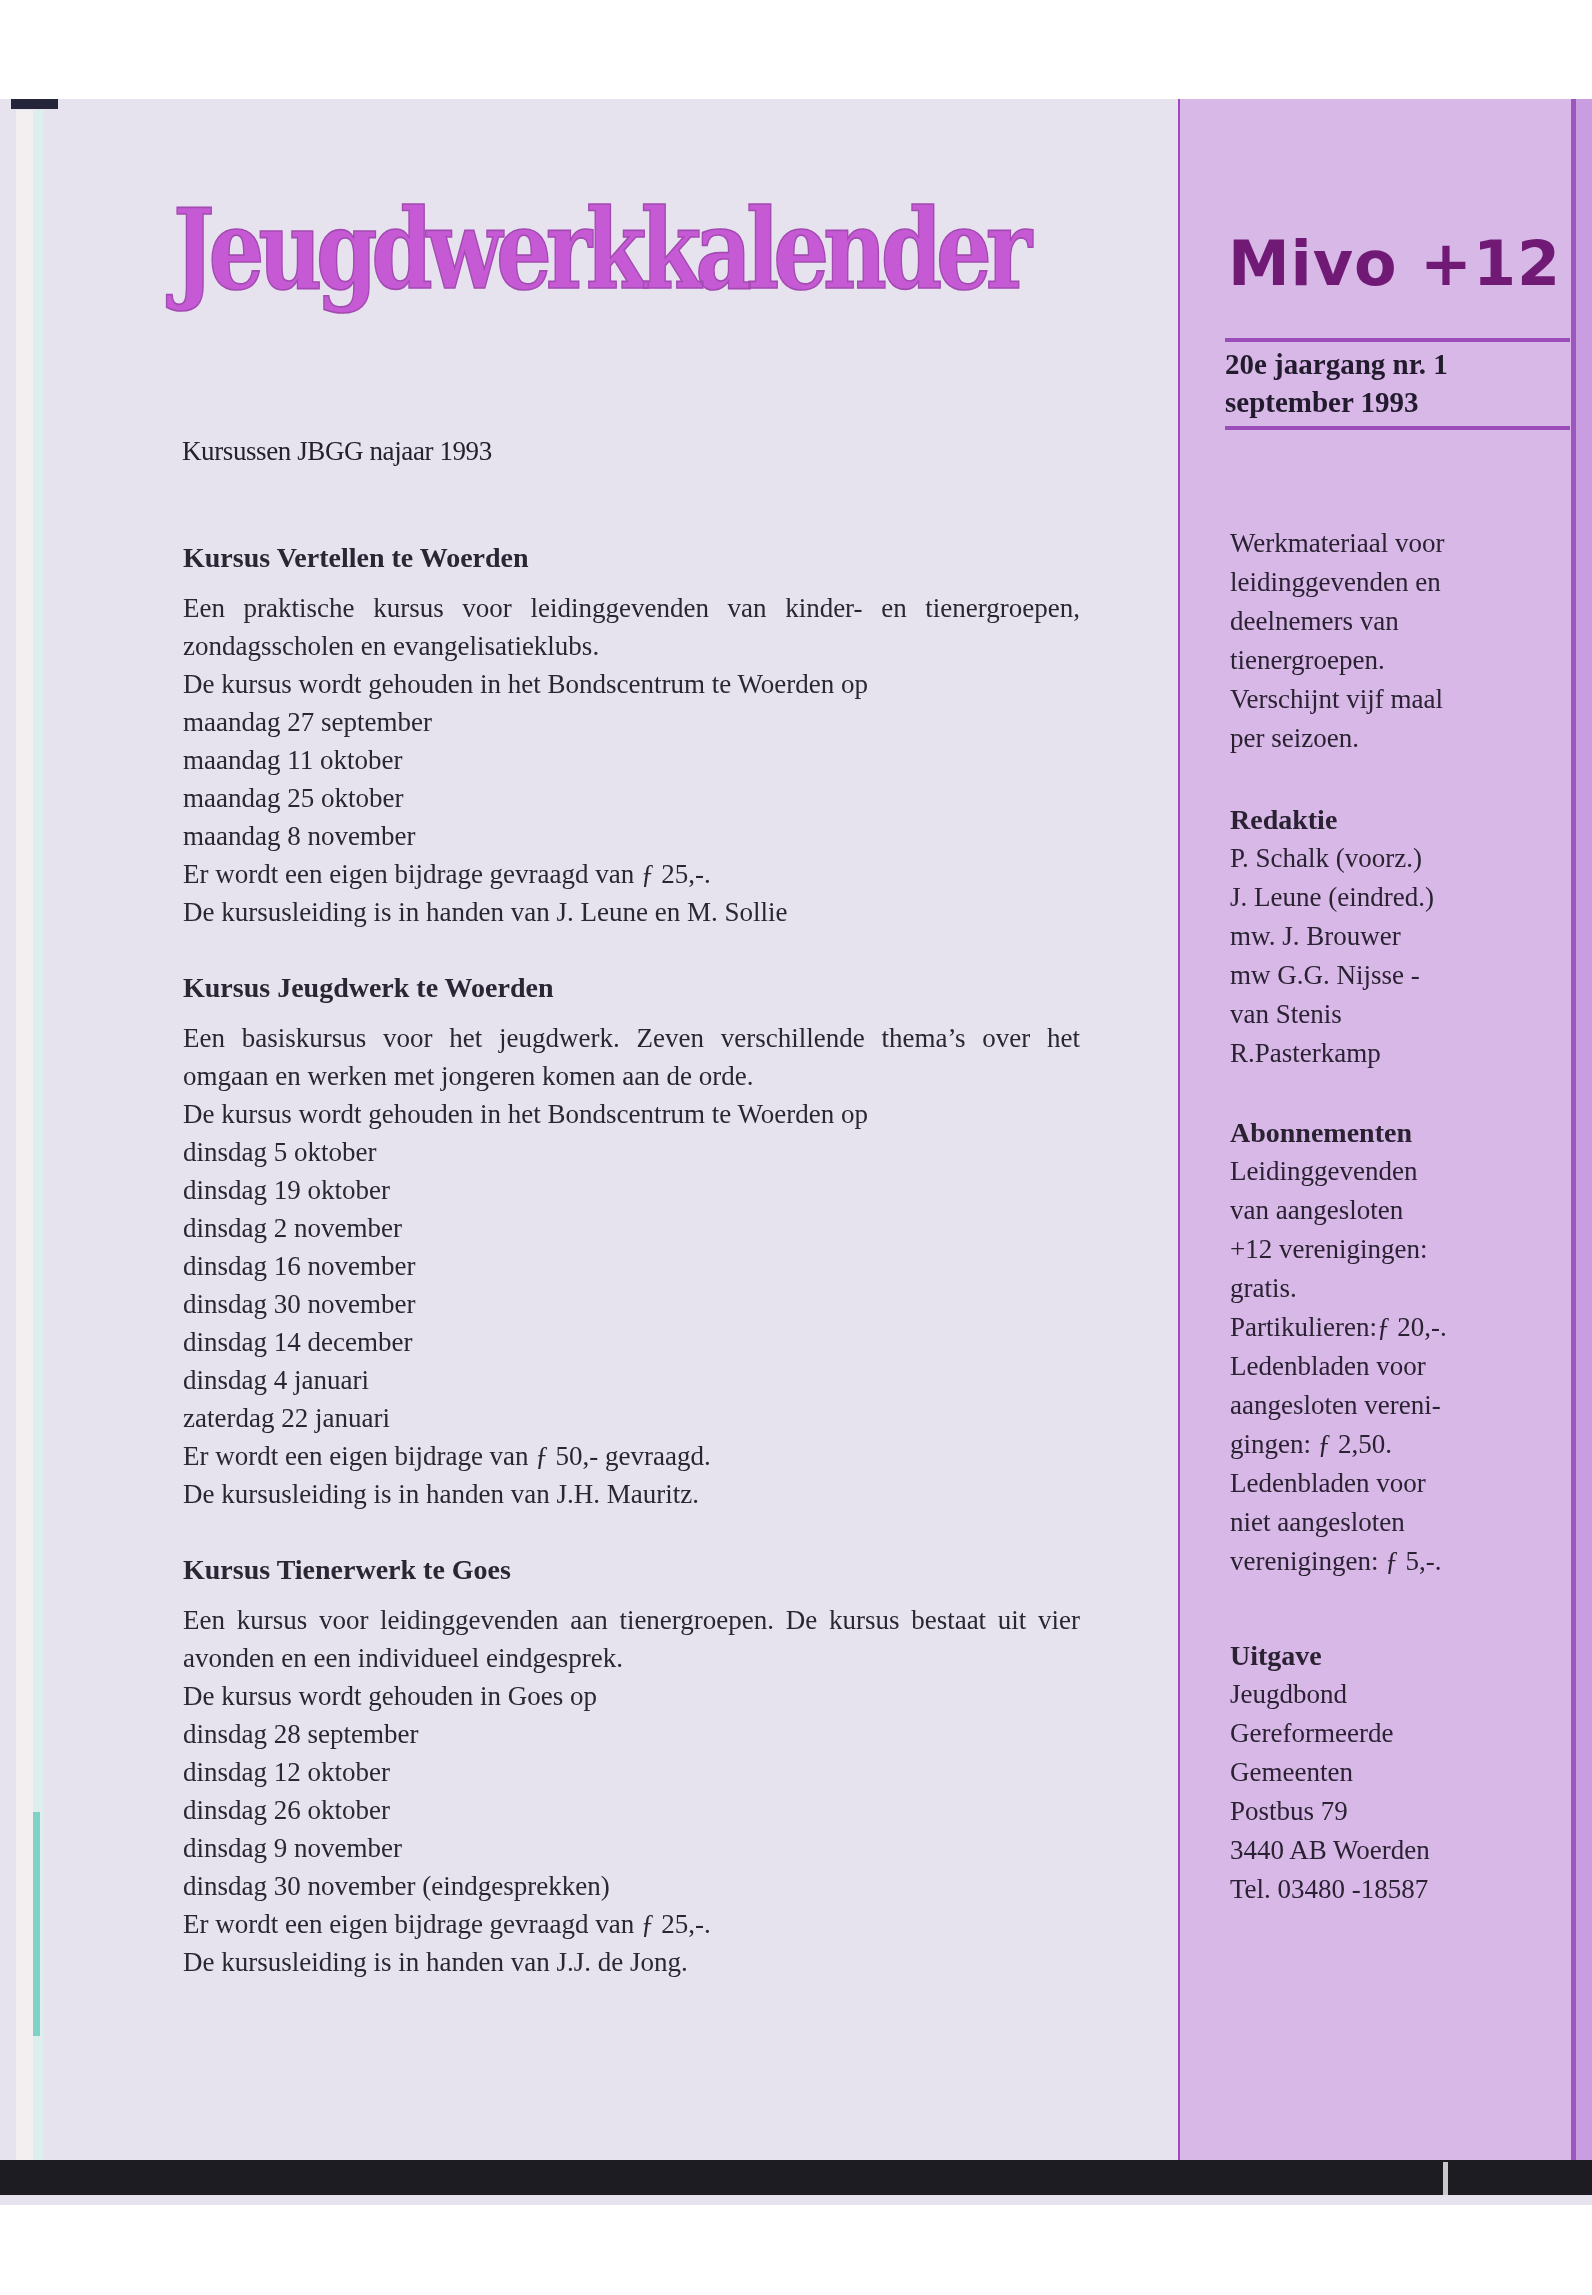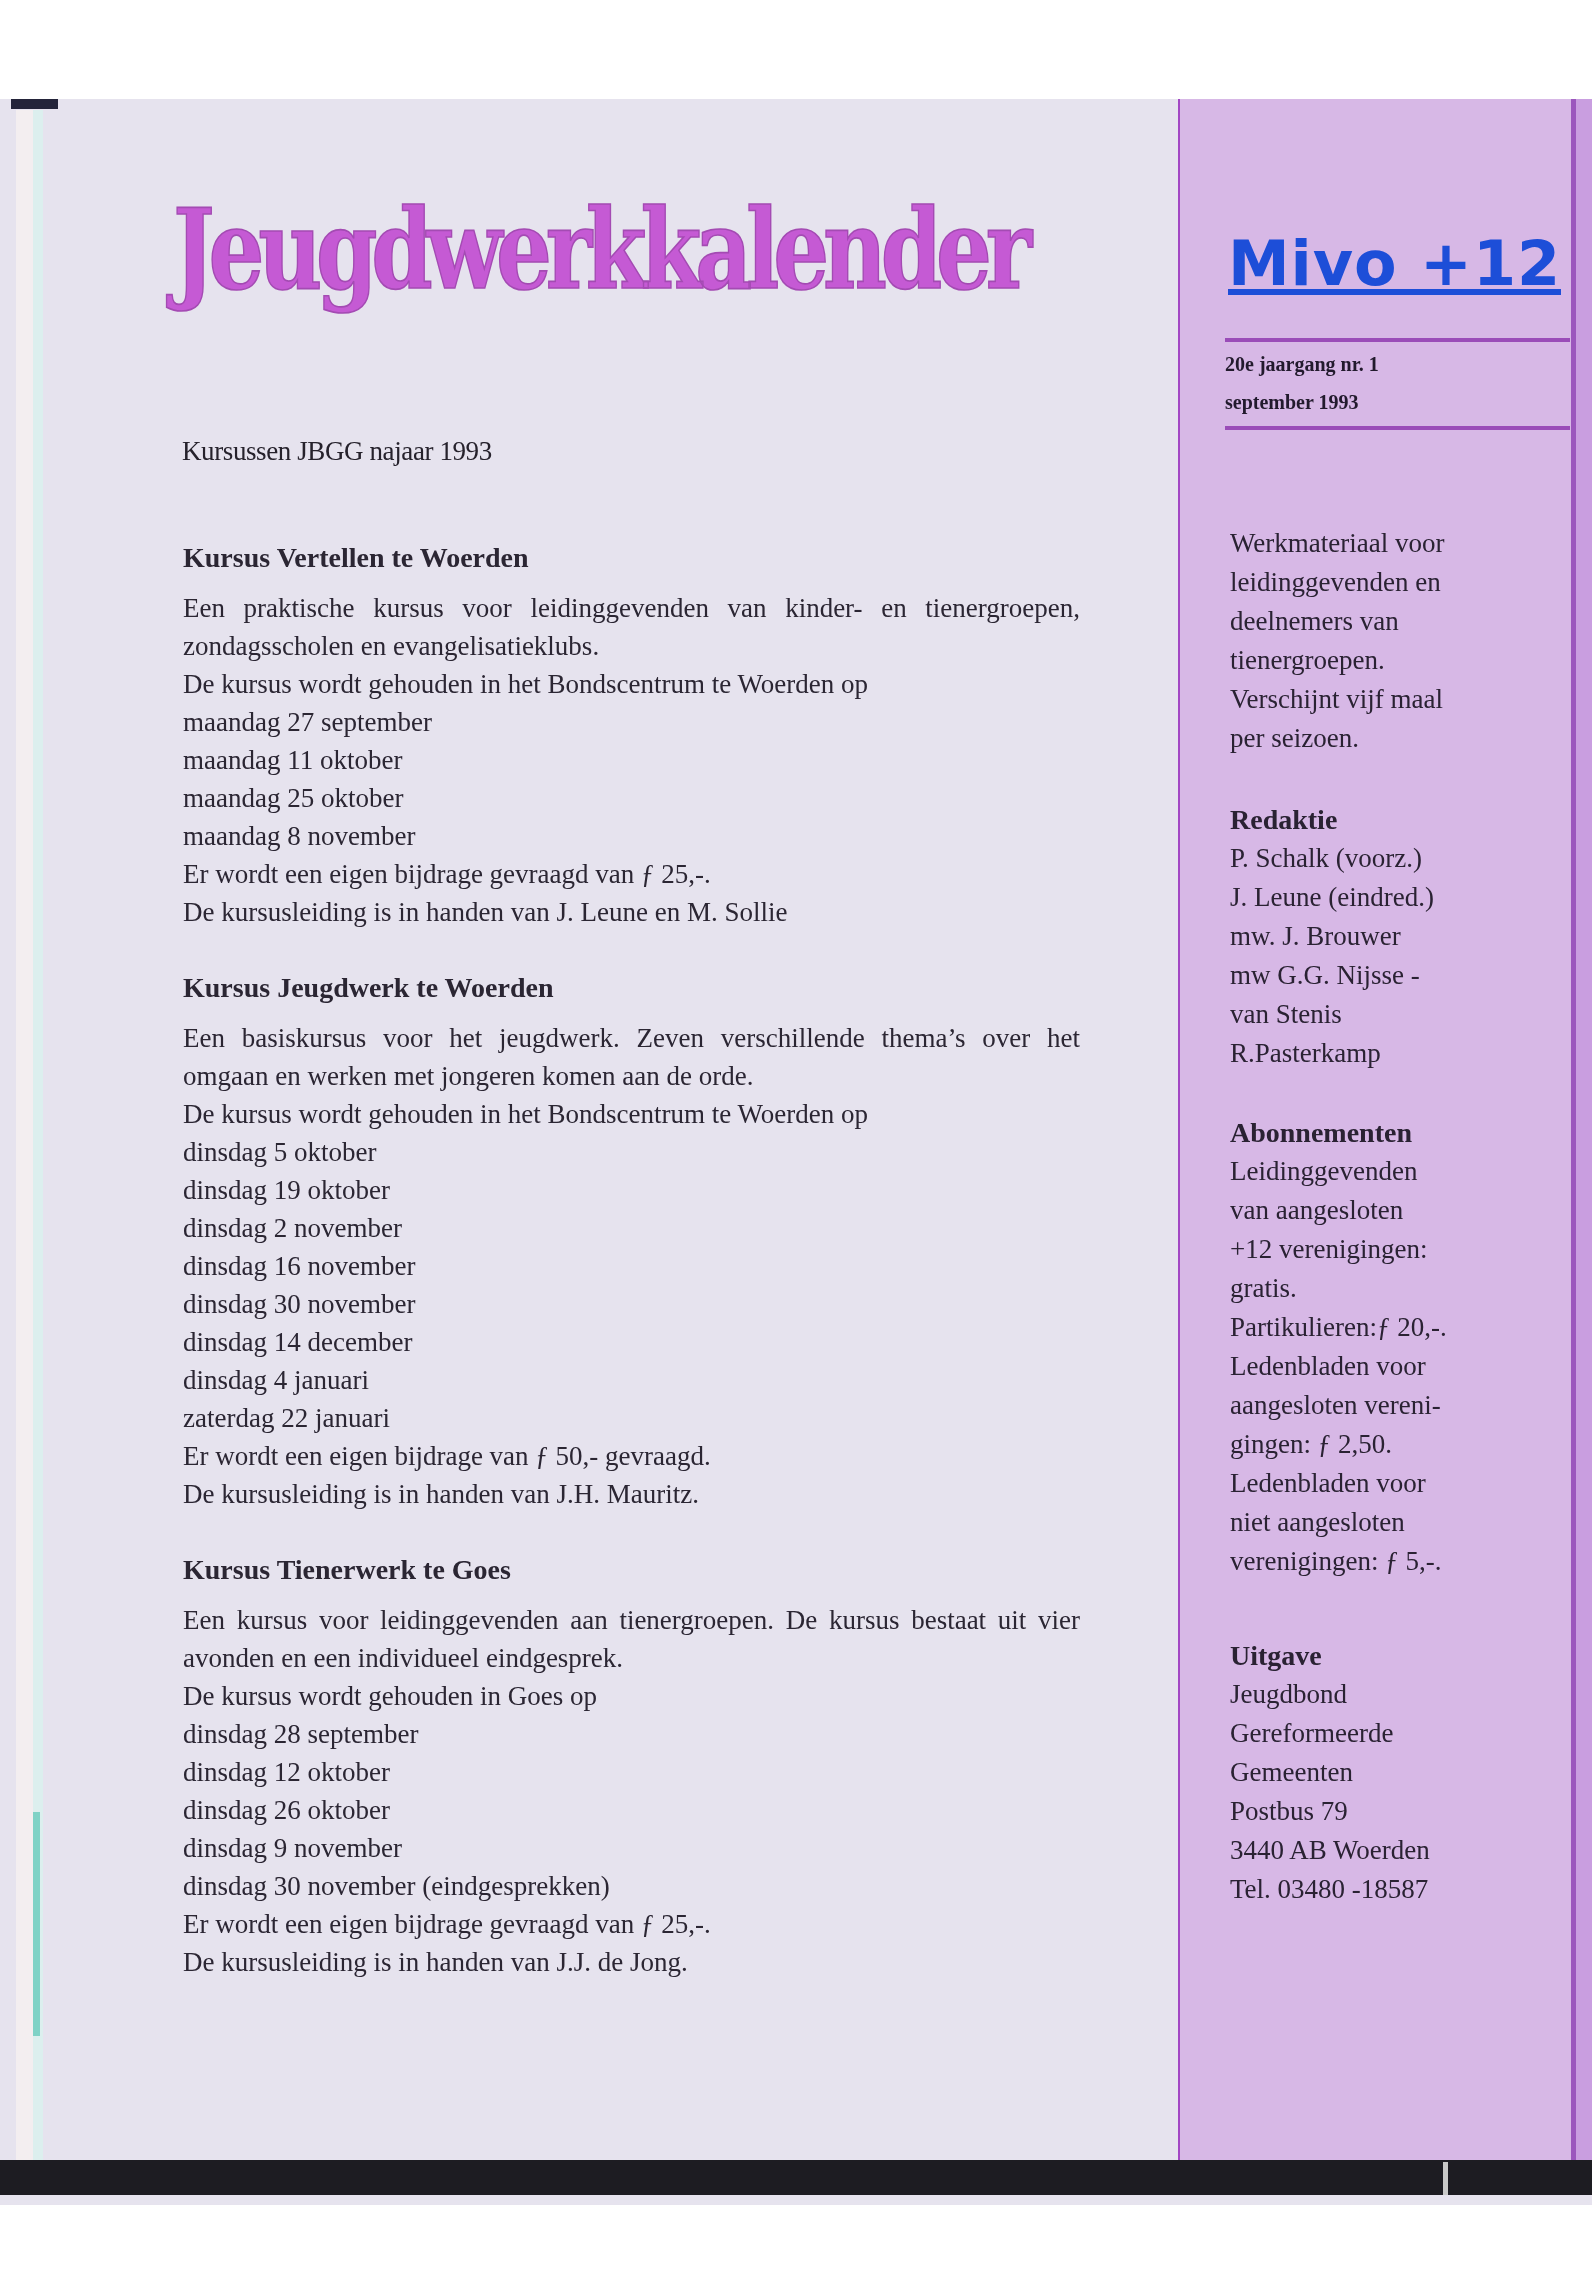--- a/index.html
+++ b/index.html
@@ -91,32 +91,32 @@
     .sidebar-far-strip {
       position: absolute; left: 1576px; top: 99px;
       width: 16.4px; height: 2061px; background: #c99ee0;
     }
     .mivo {
       position: absolute; left: 1228px; top: 233px;
       font-family: "DejaVu Sans", sans-serif;
       font-weight: bold;
       font-size: 62px;
       line-height: 1;
-      color: #1d4ed8;
+      color: #701a75;
       letter-spacing: 0.9px;
       white-space: nowrap;
-      width: 343px; overflow: hidden; text-decoration: underline;
+      width: 343px; overflow: hidden;
     }
     .rule {
       position: absolute; left: 1225px;
       width: 345px; height: 3.5px; background: #9a4cb8;
     }
     .issue {
       position: absolute; left: 1225px; top: 345px;
-      font-size: 20px; font-weight: bold; line-height: 38px;
+      font-size: 29px; font-weight: bold; line-height: 38px;
       color: #221a2d;
     }
     .side-block {
       position: absolute; left: 1230px;
       width: 328px;
       font-size: 27px; line-height: 39px;
       color: #2a2233;
     }
     .side-block h4 {
       margin: 0; font-size: 28px; line-height: 39px; font-weight: bold;

